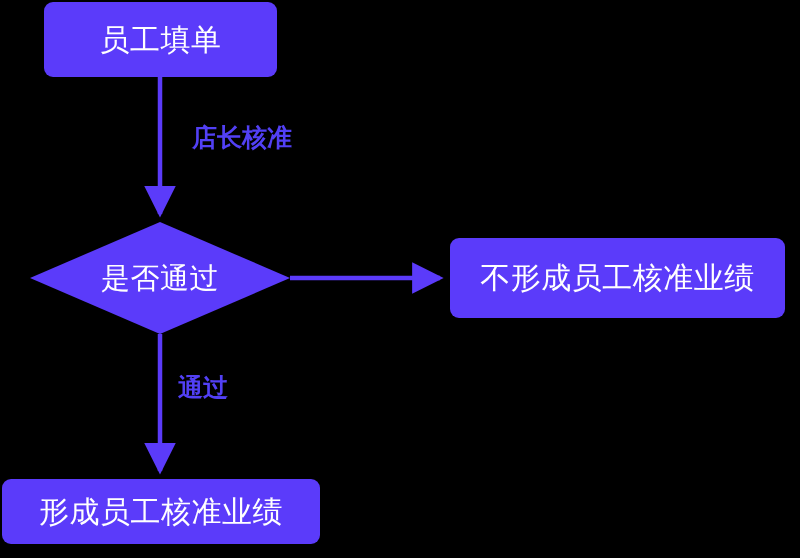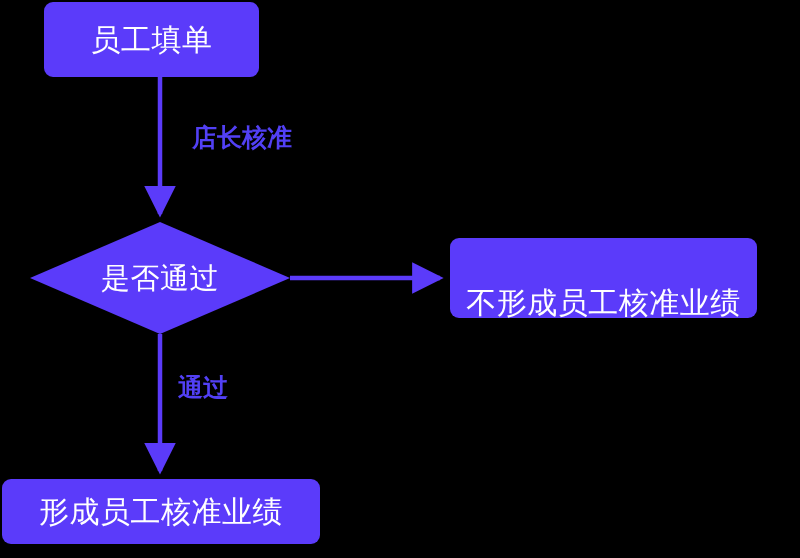--- a/index.html
+++ b/index.html
@@ -42,21 +42,21 @@
     user-select: none;
   }
   .node-label {
     display: block;
   }
 
   
   #node-start {
     left: 44px;
     top: 2px;
-    width: 215px;
+    width: 233px;
     height: 75px;
     font-size: 30px;
   }
   #node-decision {
     left: 30px;
     top: 222px;
     width: 260px;
     height: 112px;
     background: transparent;
     border-radius: 0;
@@ -73,24 +73,23 @@
     clip-path: polygon(50% 0%, 100% 50%, 50% 100%, 0% 50%);
     -webkit-clip-path: polygon(50% 0%, 100% 50%, 50% 100%, 0% 50%);
   }
   #node-decision .node-label {
     position: relative;
     z-index: 2;
   }
   #node-reject {
     left: 450px;
     top: 238px;
-    width: 307px;
+    width: 335px;
     height: 80px;
     font-size: 30px;
-    align-items: flex-end;
   }
   #node-accept {
     left: 2px;
     top: 479px;
     width: 318px;
     height: 65px;
     font-size: 30px;
   }
 
   

